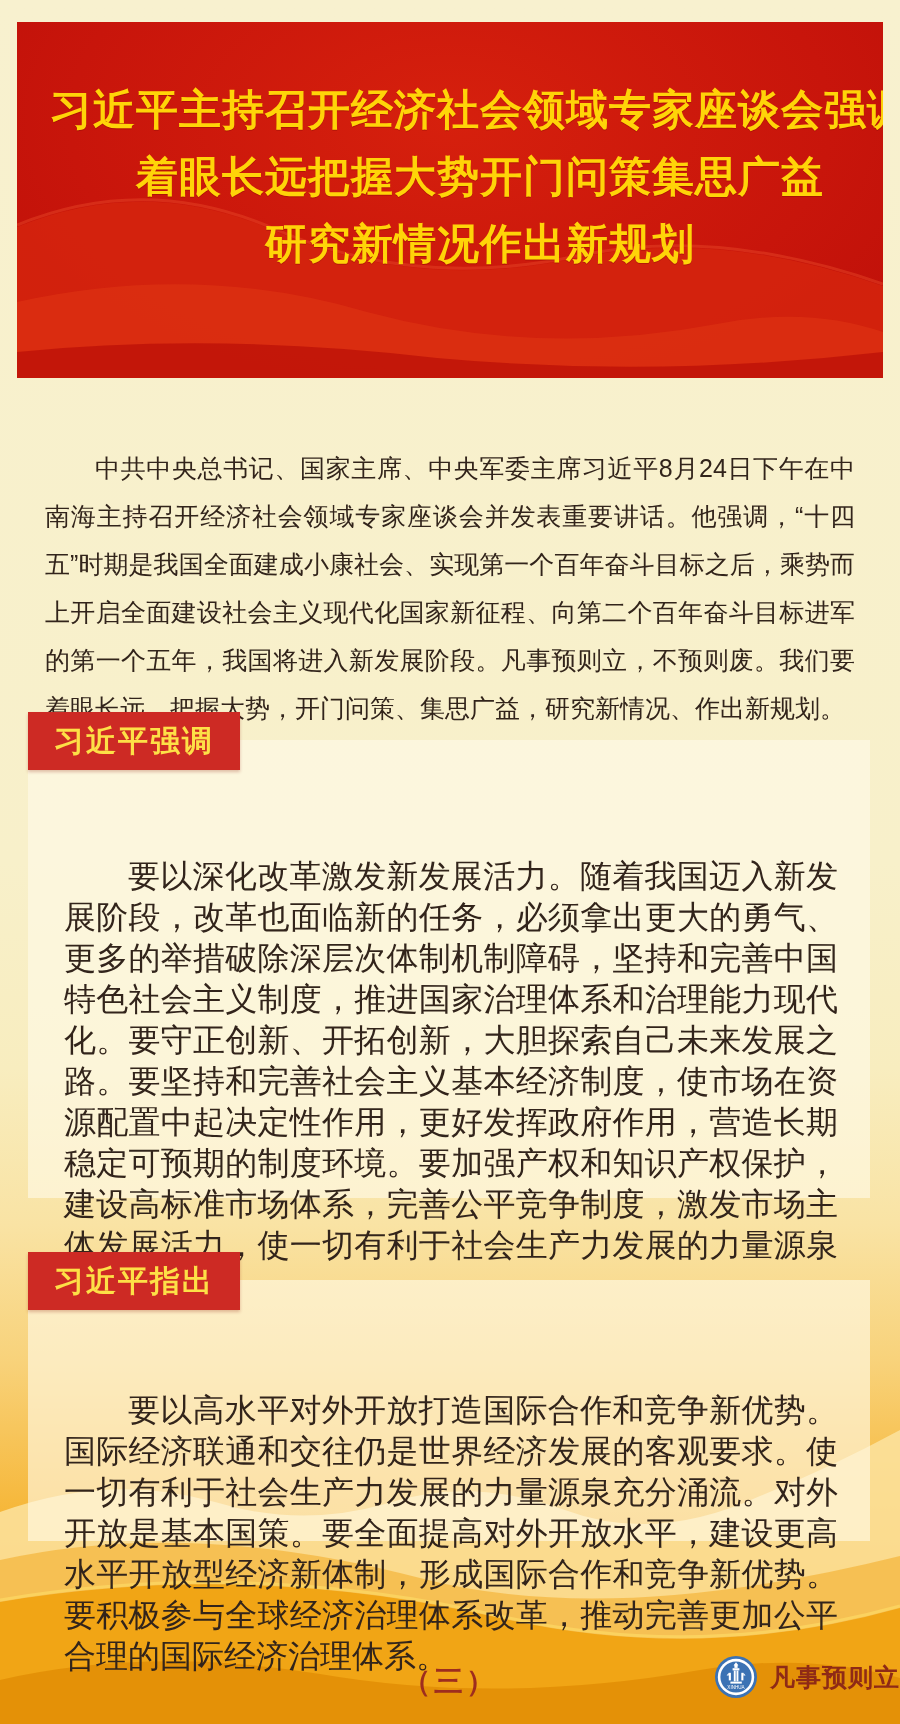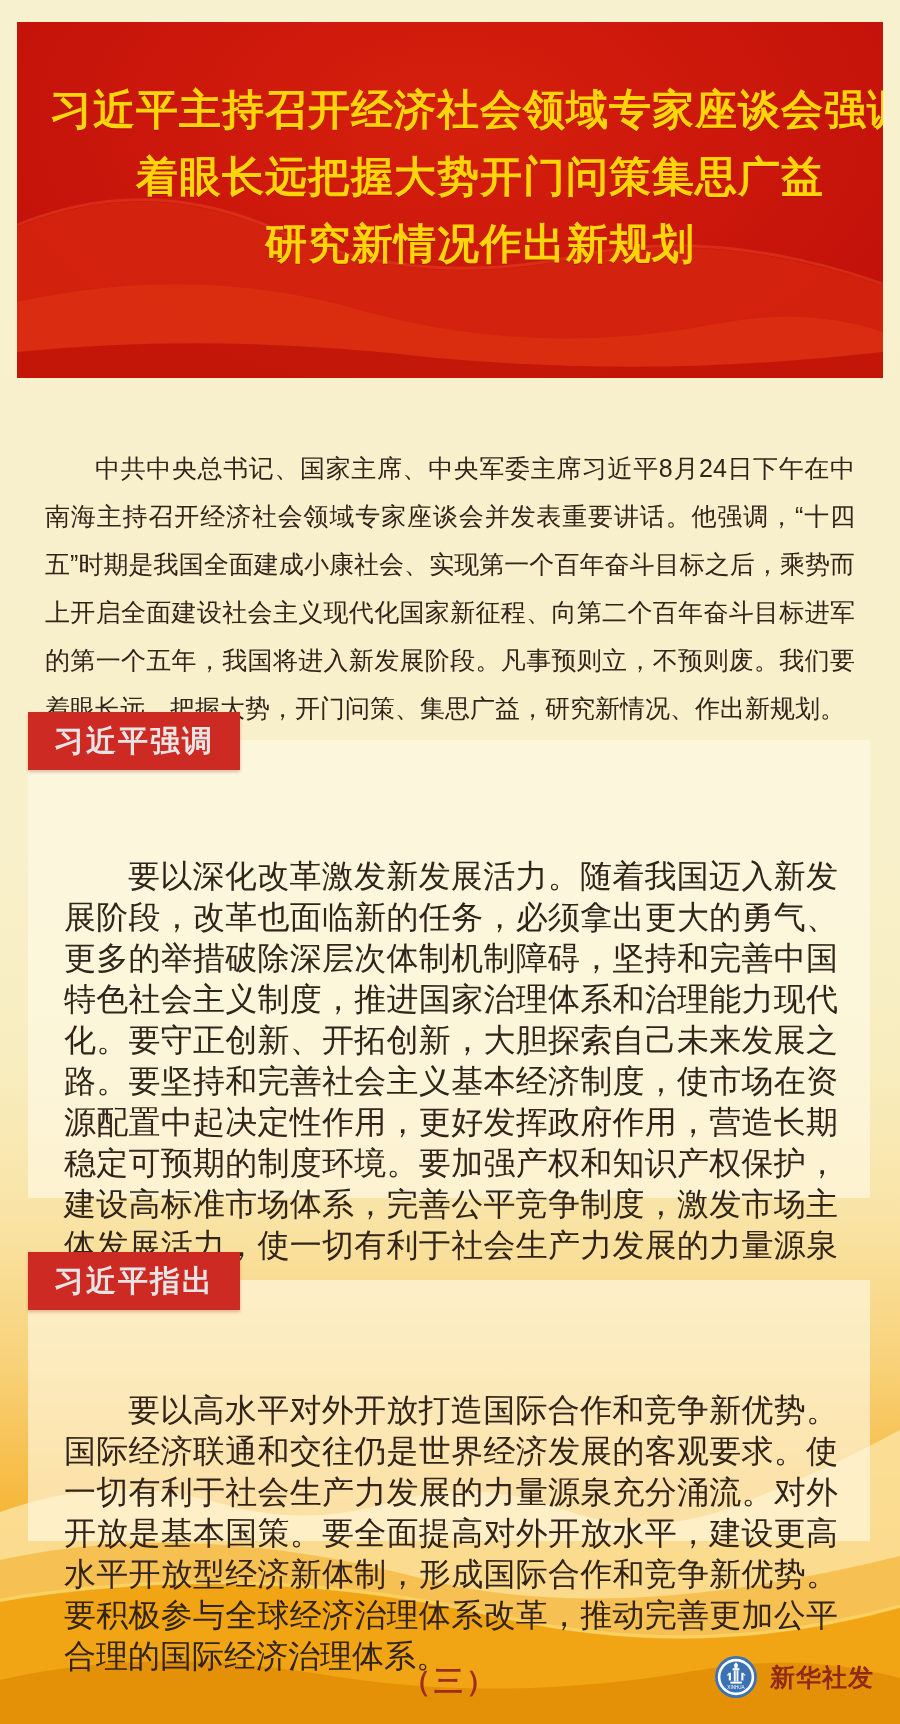--- a/index.html
+++ b/index.html
@@ -50,21 +50,21 @@
   .section{
     position:absolute;left:28px;width:842px;
     background:rgba(255,250,233,0.62);
   }
   .section-1{top:740px;height:458px;}
   .section-2{top:1280px;height:261px;}
   .label-badge{
     position:absolute;left:0;top:-28px;
     width:212px;height:58px;
     background:#cd2a24;
-    color:#e5e5e5;
+    color:#fde047;
     font-size:30px;font-weight:700;letter-spacing:2px;
     display:flex;align-items:center;justify-content:center;
     box-shadow:0 2px 3px rgba(140,20,5,.25);
   }
   .section-body{
     padding:84px 32px 0 36px;
     font-size:32px;line-height:41px;
     color:#32241b;font-weight:500;
     text-align:justify;text-indent:2em;
   }
@@ -144,16 +144,16 @@
         <rect x="19.8" y="15.6" width="1.9" height="10.8"></rect>
         <rect x="22.5" y="15.6" width="1.9" height="10.8"></rect>
         <rect x="14.8" y="17.8" width="2.1" height="7.6"></rect>
         <rect x="27.3" y="17.8" width="2.1" height="7.6"></rect>
         <polygon points="14.8,17.8 12.6,20.4 14.8,20.4"></polygon>
         <polygon points="29.4,17.8 31.6,20.4 29.4,20.4"></polygon>
         <rect x="16.4" y="26.6" width="11.4" height="2.0"></rect>
       </g>
       <text x="22" y="33.6" text-anchor="middle" font-size="4.6" fill="#ffffff" font-family="Liberation Sans, DejaVu Sans, sans-serif">XINHUA</text>
     </svg>
-    <span class="credit-text">新华社发</span>
+    <span class="credit-text">凡事预则立</span>
   </div>
 
 </div>
 
 </body></html>

